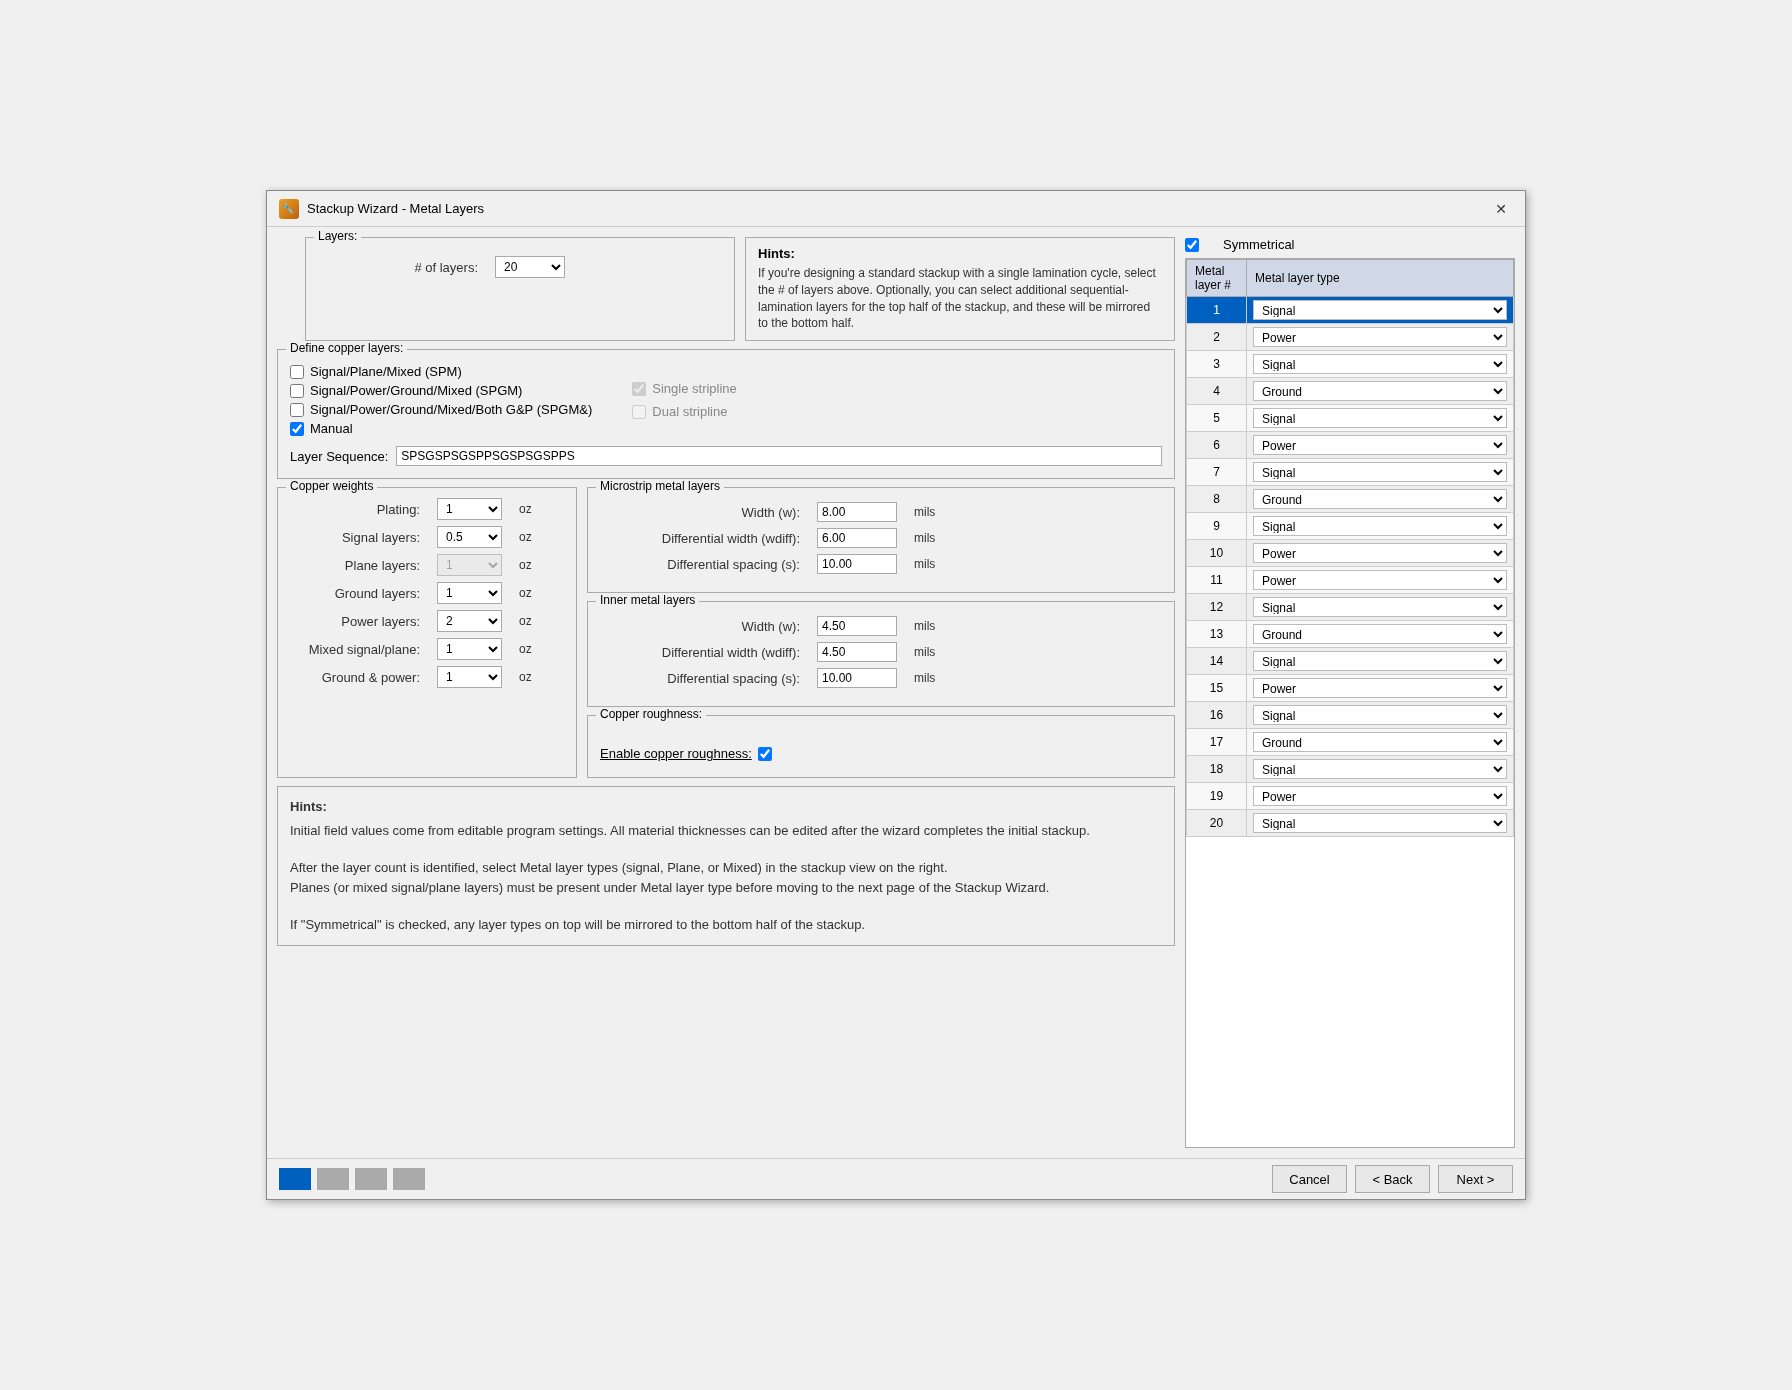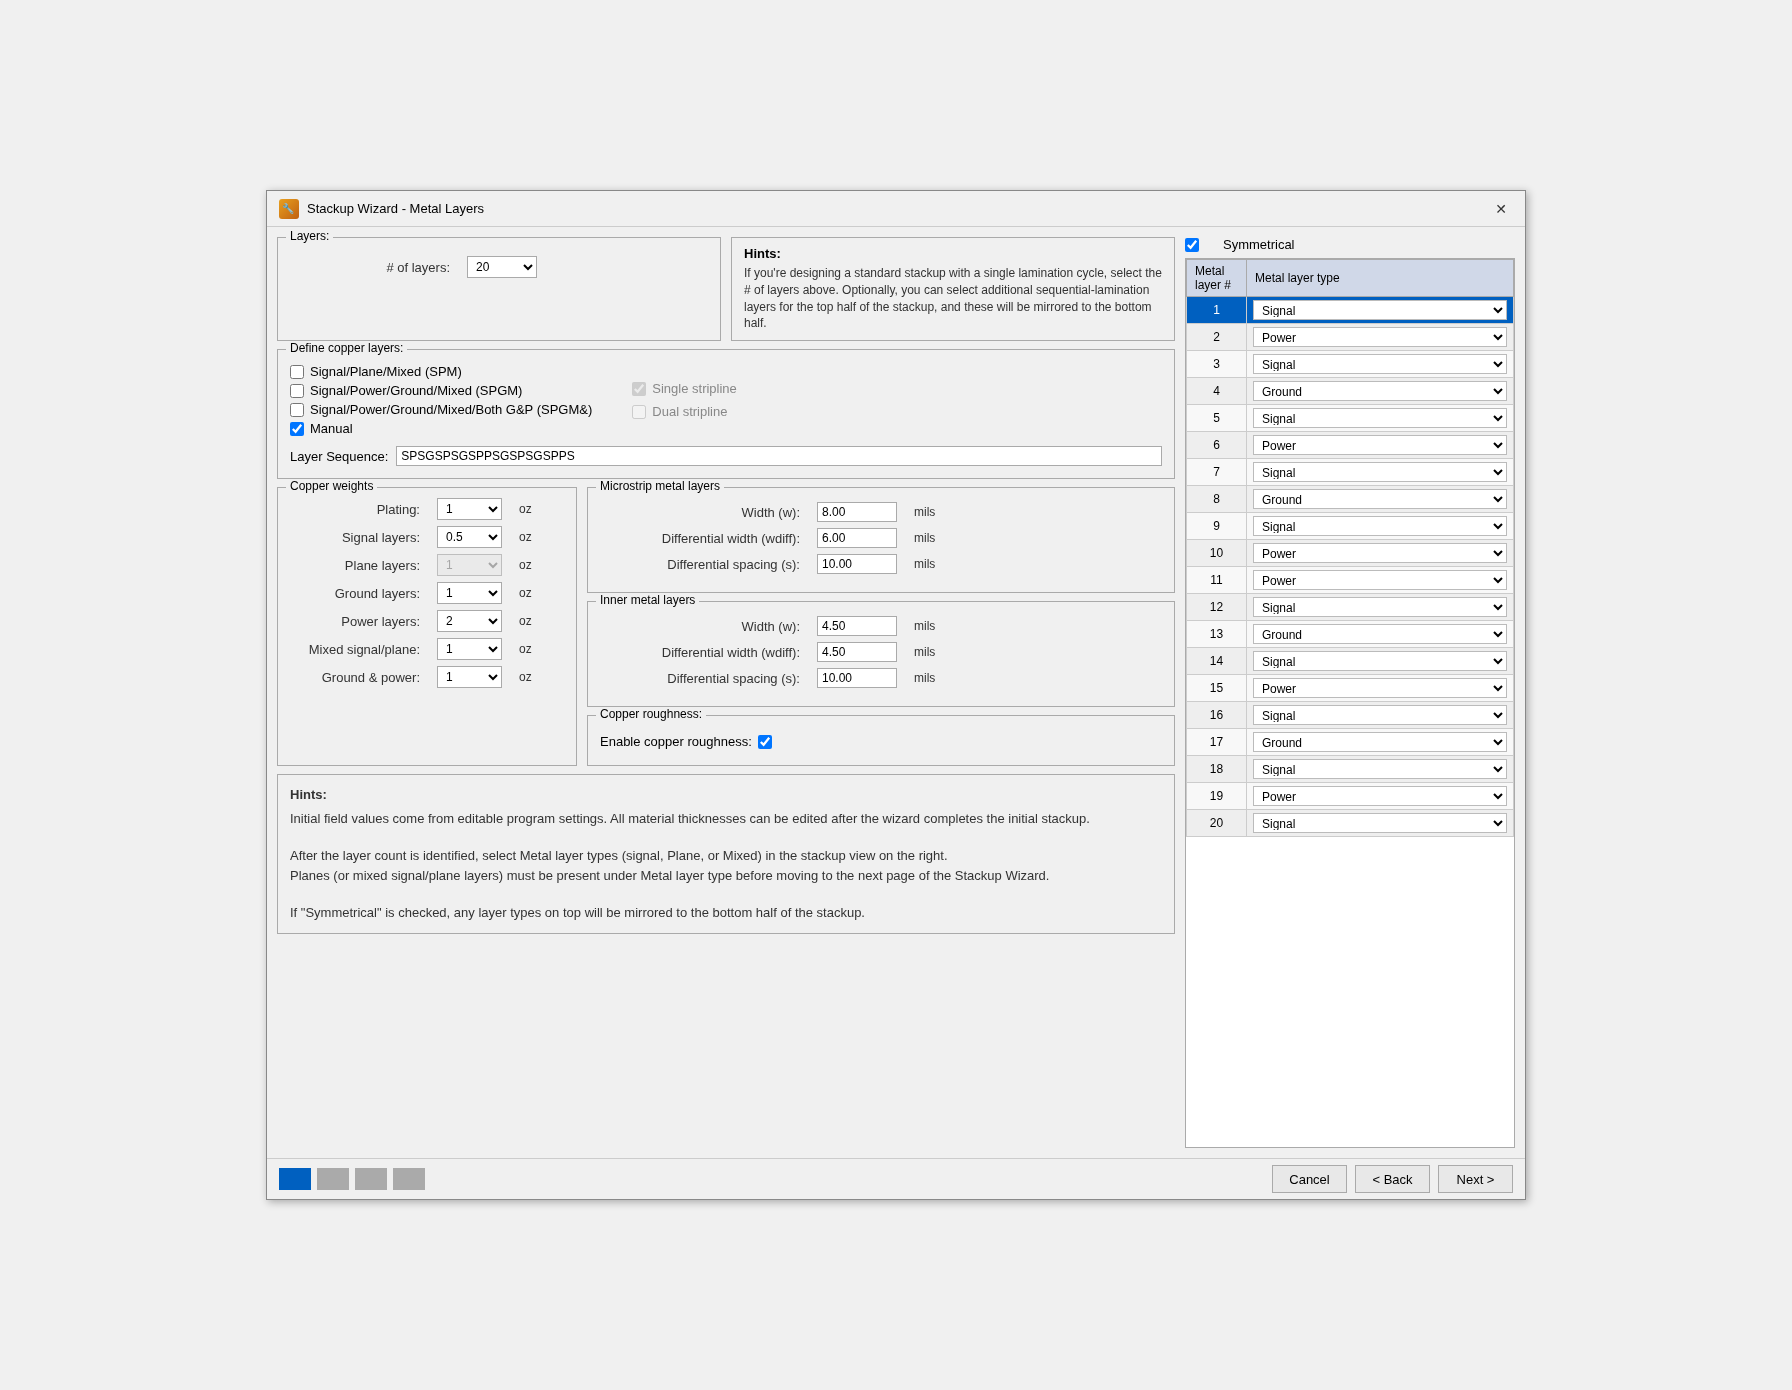--- a/index.html
+++ b/index.html
@@ -19,21 +19,21 @@
     .label { color: #333; }
     .label-right { text-align: right; min-width: 140px; }
     select { border: 1px solid #aaa; background: white; padding: 2px 4px; height: 22px; font-size: 12px; cursor: pointer; }
     select:disabled { background: #e8e8e8; color: #888; }
     input[type="text"] { border: 1px solid #aaa; padding: 2px 4px; height: 20px; font-size: 12px; background: white; }
     input[type="checkbox"] { width: 14px; height: 14px; cursor: pointer; }
     .checkbox-row { display: flex; align-items: center; gap: 6px; margin-bottom: 4px; }
     .hints-box { border: 1px solid #aaa; padding: 8px 12px; background: #f0f0f0; }
     .hints-title { font-weight: bold; margin-bottom: 4px; }
     .hints-text { font-size: 12px; line-height: 1.4; color: #333; }
-    .layers-section { display: flex; gap: 10px; }
+    .layers-section { display: flex; gap: 10px; margin-left: 28px; }
     .layers-left { flex: 1; }
     .hints-right { flex: 1; }
     .copper-section { display: flex; gap: 10px; }
     .copper-weights { flex: 0 0 300px; }
     .oz-label { color: #333; font-size: 12px; }
     .layer-sequence-row { display: flex; align-items: center; gap: 8px; margin-top: 6px; }
     .layer-sequence-input { flex: 1; height: 22px; }
     .bottom-hints { border: 1px solid #aaa; padding: 10px 12px; background: #f0f0f0; font-size: 12px; line-height: 1.5; color: #333; }
     .progress-step { width: 32px; height: 22px; }
     .progress-step-active { background: #0060c0; }
@@ -203,21 +203,21 @@
             </div>
             <div class="row">
               <span class="label" style="min-width:200px; text-align:right;">Differential spacing (s):</span>
               <input type="text" style="width: 80px;" value="10.00">
               <span class="mils-label">mils</span>
             </div>
           </div>
 
           <div class="group-box" style="padding-top:14px;">
             <span class="group-box-title">Copper roughness:</span>
-            <div class="checkbox-row" style="margin-top:4px;">
+            <div class="checkbox-row" style="margin-top:16px;text-decoration:underline;">
               <span>Enable copper roughness:</span>
               <input type="checkbox" checked="" style="">
             </div>
           </div>
         </div>
       </div>
 
       <div class="bottom-hints">
         <div style="font-weight:bold; margin-bottom:4px;">Hints:</div>
         <p>Initial field values come from editable program settings. All material thicknesses can be edited after the wizard completes the initial stackup.</p>

